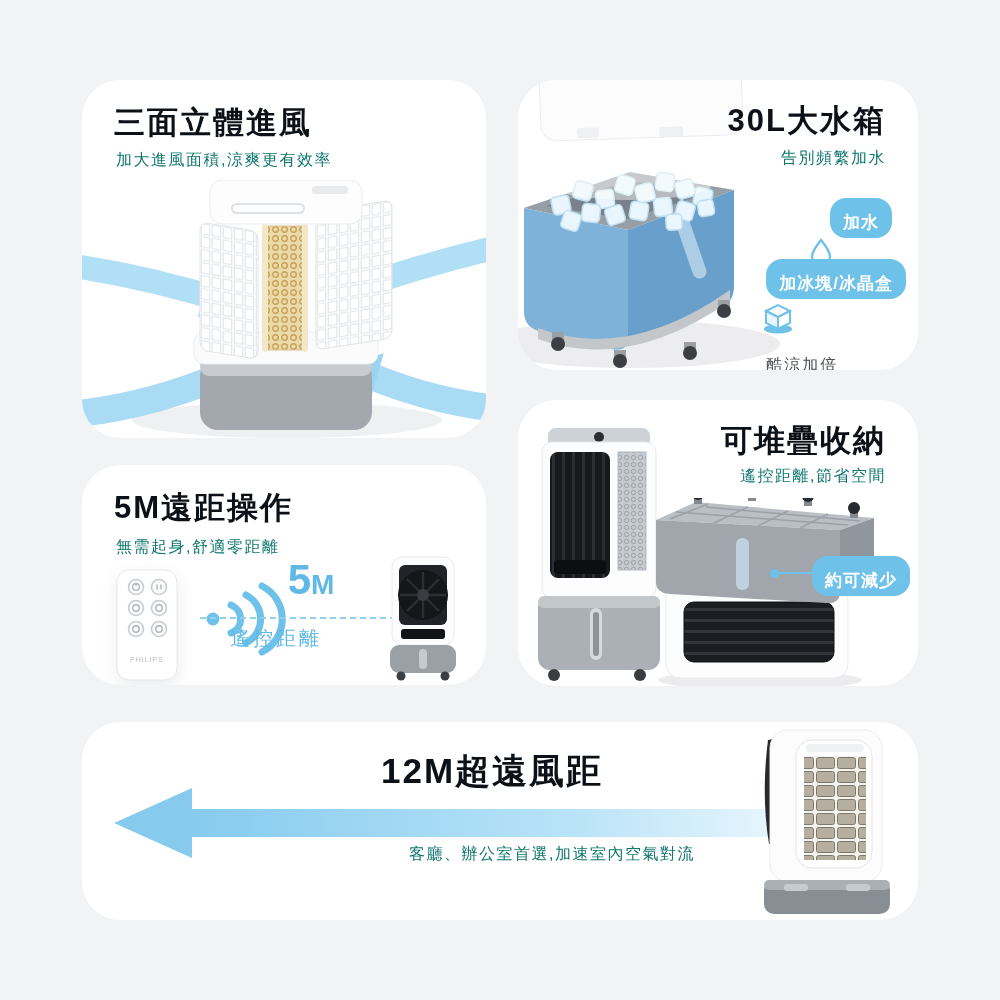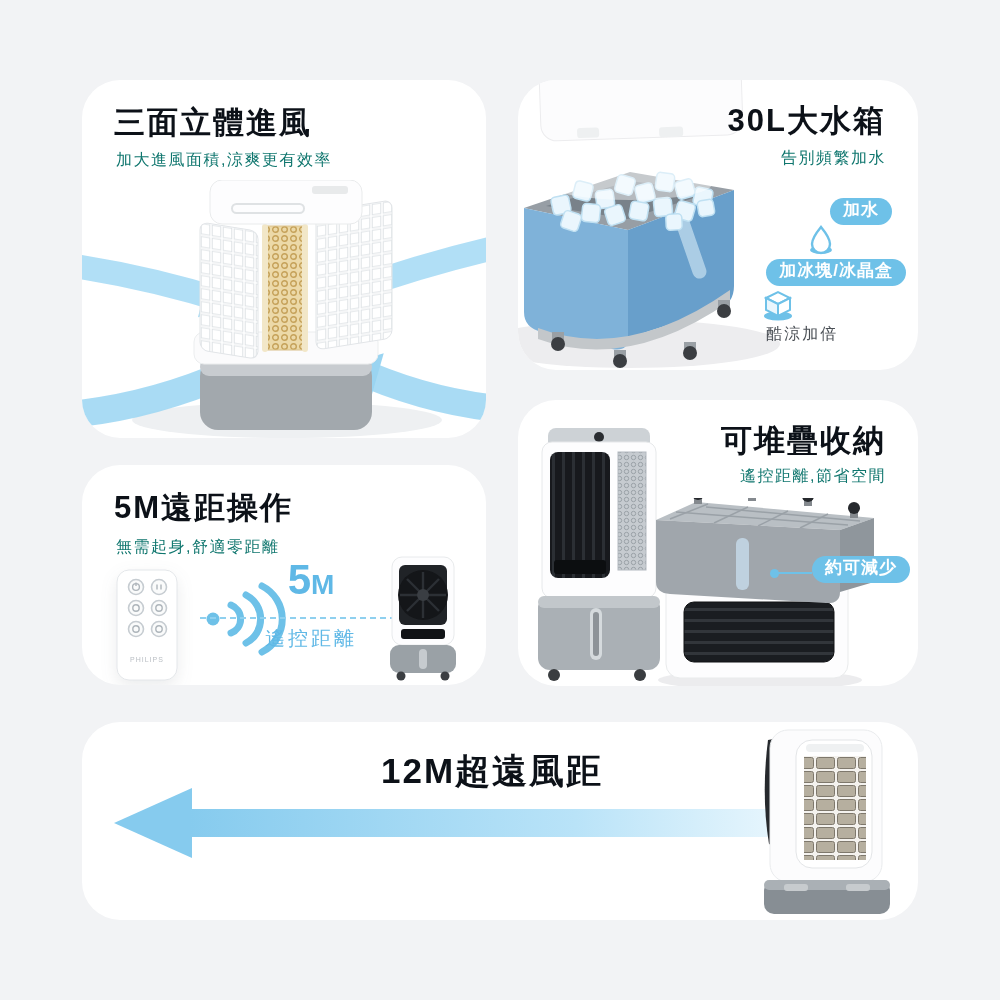--- a/index.html
+++ b/index.html
@@ -7,21 +7,21 @@
   body{background:#f2f3f5;font-family:"Liberation Sans","DejaVu Sans",sans-serif;position:relative;overflow:hidden}
   .card{position:absolute;background:#fff;border-radius:38px;overflow:hidden}
   .c1{left:82px;top:80px;width:404px;height:358px}
   .c2{left:518px;top:80px;width:400px;height:290px}
   .c3{left:82px;top:465px;width:404px;height:220px}
   .c4{left:518px;top:400px;width:400px;height:286px}
   .c5{left:82px;top:722px;width:836px;height:198px}
   .ttl{position:absolute;font-size:31px;font-weight:700;color:#0c1118;letter-spacing:2px;white-space:nowrap}
   .sub{position:absolute;font-size:16px;color:#0f766e;letter-spacing:1.5px;white-space:nowrap}
   .r{text-align:right;right:32px}
-  .pill{display:inline-block;background:#6ec1e8;color:#fff;font-weight:700;font-size:17px;letter-spacing:1px;padding:0 13px 4px;border-radius:16px;white-space:nowrap}
+  .pill{display:inline-block;background:#6ec1e8;color:#fff;font-weight:700;font-size:17px;letter-spacing:1px;padding:13px 13px 4px;border-radius:16px;white-space:nowrap}
   .cap{font-size:16px;color:#4a4f55;letter-spacing:2px;white-space:nowrap}
   .abs{position:absolute}
   .blue{color:#5fb8e6}
   .bignum{font-weight:700;line-height:1}
   .bignum .n{font-size:42px}
   .bignum .u{font-size:28px}
   .dash{position:absolute;border-top:2px dashed #8fd0ef;height:0}
   .dot{position:absolute;width:9px;height:9px;border-radius:50%;background:#6ec1e8}
   .cline{position:absolute;height:2px;background:#6ec1e8}
   svg{display:block}
@@ -144,21 +144,21 @@
   </div>
 
   <div class="abs" style="right:12px;top:179px;">
     <span class="pill">加冰塊/冰晶盒</span>
     <svg width="36" height="36" viewBox="0 0 36 36" style="vertical-align:-10px;margin-left:-6px">
       <ellipse cx="18" cy="30" rx="14" ry="4.5" fill="#6ec1e8"></ellipse>
       <polygon points="6,12 18,6 30,12 18,18" fill="#ffffff" stroke="#6ec1e8" stroke-width="2"></polygon>
       <polygon points="6,12 18,18 18,30 6,24" fill="#eaf6fd" stroke="#6ec1e8" stroke-width="2"></polygon>
       <polygon points="30,12 18,18 18,30 30,24" fill="#ffffff" stroke="#6ec1e8" stroke-width="2"></polygon>
     </svg>
-    <div class="cap" style="margin-top:2px;margin-right:6px">酷涼加倍</div>
+    <div class="cap" style="margin-top:20px;margin-right:6px">酷涼加倍</div>
   </div>
 </section>
 
 <section class="card c3">
   <h2 class="ttl" style="left:32px;top:22px">5M遠距操作</h2>
   <p class="sub" style="left:34px;top:72px">無需起身,舒適零距離</p>
 
   <svg class="abs remote-shadow" style="left:34px;top:104px" width="62" height="112" viewBox="0 0 62 112">
     <rect x="1" y="1" width="60" height="110" rx="12" fill="#ffffff" stroke="#e4e7ea"></rect>
     <g fill="#fafbfb" stroke="#c6ccd1" stroke-width="1.6">
@@ -188,21 +188,21 @@
       <path d="M27,24 a15,15 0 0 1 0,28"></path>
       <path d="M42,14 a27,27 0 0 1 0,48"></path>
       <path d="M58,5 a37,37 0 0 1 0,66"></path>
     </g>
   </svg>
 
   <div class="abs bignum blue" style="left:148px;top:94px;width:162px;text-align:center">
     <span class="n">5</span><span class="u">M</span>
   </div>
   <div class="dash" style="left:118px;top:152px;width:196px"></div>
-  <div class="abs blue" style="left:148px;top:160px;width:162px;text-align:center;font-size:20px;letter-spacing:3px">遙控距離</div>
+  <div class="abs blue" style="left:148px;top:160px;width:162px;font-size:20px;letter-spacing:3px">遙控距離</div>
 
   <svg class="abs" style="left:306px;top:90px" width="70" height="126" viewBox="0 0 70 126">
     <rect x="4" y="2" width="62" height="88" rx="10" fill="#fdfdfe" stroke="#e8eaec"></rect>
     <rect x="11" y="10" width="48" height="60" rx="6" fill="#202327"></rect>
     <circle cx="35" cy="40" r="25" fill="#141619"></circle>
     <g stroke="#2c3035" stroke-width="2.4">
       <line x1="35" y1="17" x2="35" y2="63"></line>
         <line x1="12" y1="40" x2="58" y2="40"></line>
       <line x1="19" y1="24" x2="51" y2="56"></line>
         <line x1="51" y1="24" x2="19" y2="56"></line>
@@ -294,20 +294,21 @@
       <linearGradient id="gArr" x1="0" y1="0" x2="1" y2="0">
         <stop offset="0" stop-color="#86cbee"></stop>
         <stop offset="0.65" stop-color="#b9e3f8"></stop>
         <stop offset="1" stop-color="#e8f6fd"></stop>
       </linearGradient>
     </defs>
     <polygon points="4,37 82,2 82,72" fill="#86cbee"></polygon>
     <rect x="80" y="23" width="592" height="28" fill="url(#gArr)"></rect>
   </svg>
 
+  <p class="sub" style="left:120px;top:122px;width:700px;text-align:center">客廳、辦公室首選,加速室內空氣對流</p>
 
   <svg class="abs" style="right:16px;top:6px" width="150" height="190" viewBox="0 0 150 190">
     <defs>
       <pattern id="pCell" width="21" height="14" patternUnits="userSpaceOnUse">
         <rect width="21" height="14" fill="#f4f2ee"></rect>
         <rect x="1.5" y="1.5" width="18" height="11" rx="2" fill="#b6af9f" stroke="#7e786c" stroke-width="1"></rect>
       </pattern>
     </defs>
     <path d="M16,12 q-7,55 1,104 l10,4 L27,10 Z" fill="#26292d"></path>
     <rect x="18" y="2" width="112" height="152" rx="18" fill="#fcfcfd" stroke="#e9ebed"></rect>

